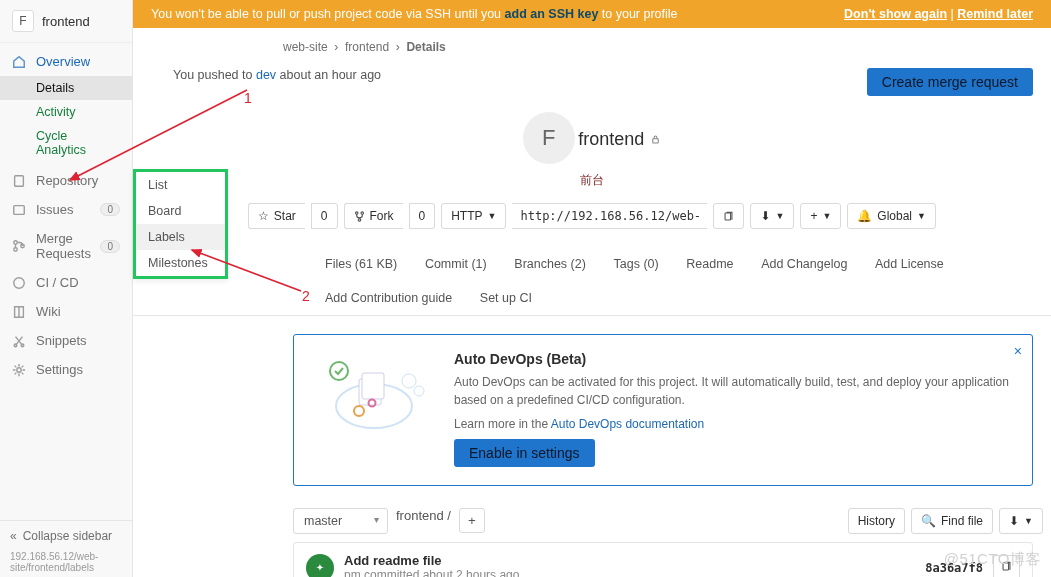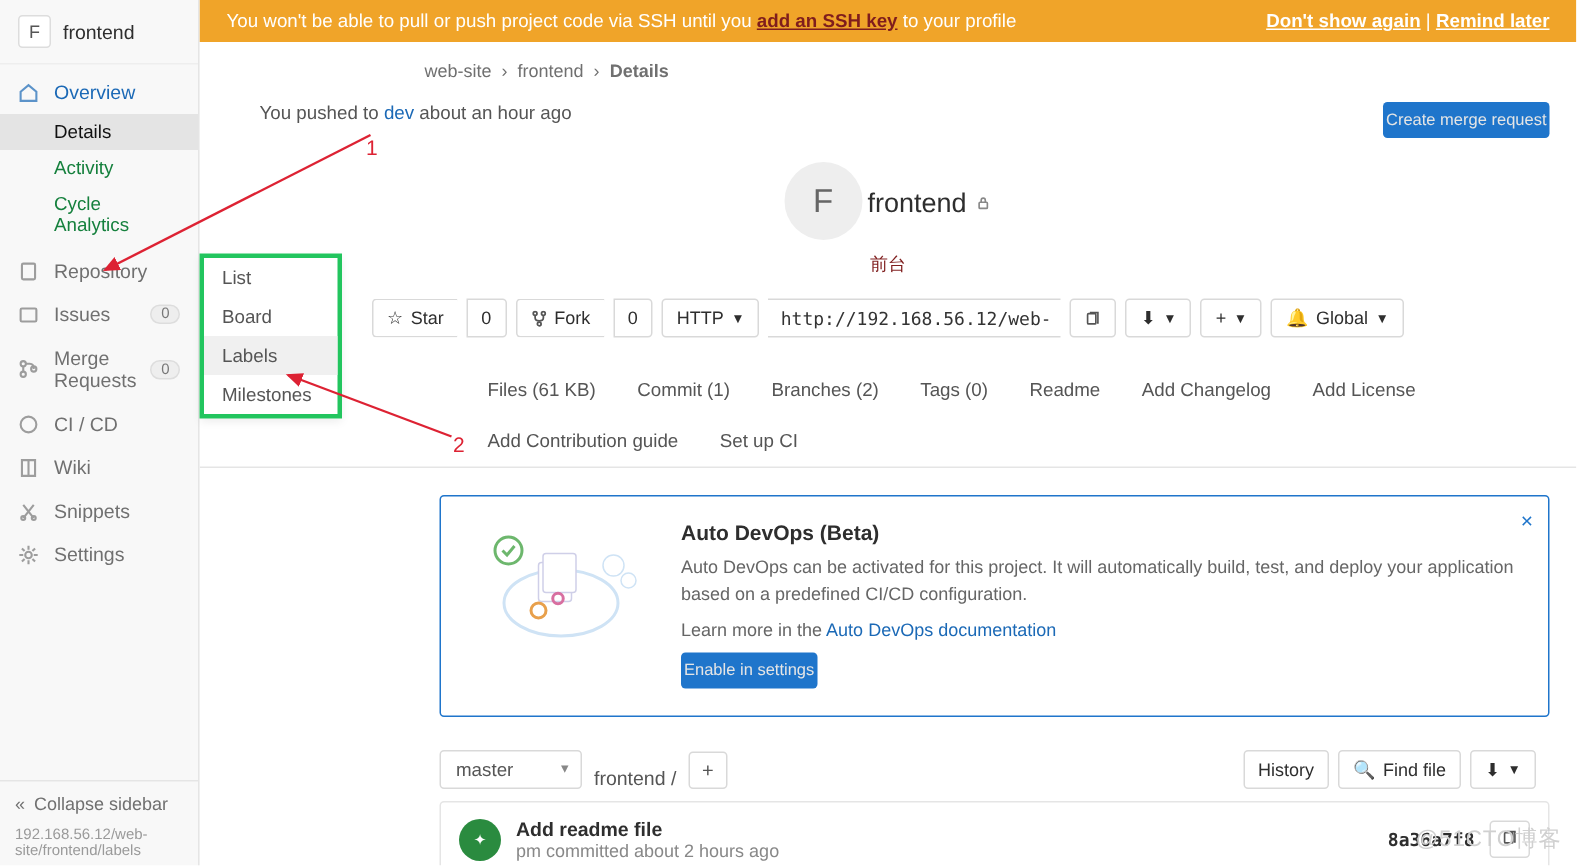--- a/index.html
+++ b/index.html
@@ -16,45 +16,45 @@
 .sb-sub{padding:5px 12px 5px 36px;color:#15803d;cursor:pointer;font-size:12.5px}
 .sb-sub.active{background:#e4e4e4;color:#111;border-radius:0}
 .sb-badge{margin-left:auto;background:#eee;border:1px solid #ddd;border-radius:9px;font-size:10px;padding:0 6px;color:#777}
 .sb-foot{margin-top:auto;padding:8px 10px;border-top:1px solid #e5e5e5;font-size:12px;color:#707070;cursor:pointer;display:flex;align-items:center}
 .sb-url{font-size:10px;color:#9a9a9a;padding:0 10px 4px}
 .popup{position:absolute;left:133px;top:169px;width:95px;background:#fff;border:3px solid #22c55e;box-shadow:0 2px 6px rgba(0,0,0,.08);z-index:5}
 .popup div{padding:6px 12px;font-size:12.5px;color:#555;cursor:pointer}
 .popup div.sel{background:#f0f0f0}
 .main{position:absolute;left:133px;right:0;top:0;bottom:0;overflow:hidden}
 .alert-bar{background:#f0a429;color:#fff;padding:7px 18px;font-size:12.5px;display:flex;align-items:center}
-.alert-bar a{color:#7f1d1d;text-decoration:underline;font-weight:600}
+.alert-bar a{color:#0c4a6e;font-weight:600}
 .alert-actions{margin-left:auto}
 .alert-actions span{cursor:pointer;text-decoration:underline;font-weight:700}
 .crumbs{padding:12px 18px 10px 150px;color:#707070;font-size:12px}
 .crumbs span{color:#707070}
 .push-row{padding:4px 18px 10px 40px;display:flex;align-items:flex-start;font-size:12.5px;color:#555}
 .push-row .btn-primary{margin-left:auto}
-.btn-primary{background:#1f75cb;color:#e5e5e5;border:0;border-radius:3px;padding:6px 2px;font-size:11px;cursor:pointer}
+.btn-primary{background:#1f75cb;color:#0f172a;border:0;border-radius:3px;padding:6px 15px;font-size:14px;cursor:pointer}
 .center{text-align:center;padding:6px 0 2px}
 .big-av{width:52px;height:52px;border-radius:50%;background:#eee;display:inline-flex;align-items:center;justify-content:center;font-size:22px;color:#666;margin-bottom:6px}
 .pname{font-size:18px;color:#2e2e2e;display:inline-flex;align-items:center;gap:6px}
 .psub{font-size:12px;color:#7f1d1d;margin-top:2px}
 .toolbar{display:flex;justify-content:center;gap:6px;padding:12px 0 18px;flex-wrap:wrap}
 .btn{background:#fff;border:1px solid #d9d9d9;border-radius:3px;padding:5px 9px;font-size:12px;color:#2e2e2e;cursor:pointer;display:inline-flex;align-items:center;gap:5px}
 .btn.split-l{border-radius:3px 0 0 3px;border-right:0}
 .btn.split-r{border-radius:0 3px 3px 0}
 .url-input{border:1px solid #d9d9d9;padding:5px 8px;font-size:12px;font-family:Menlo,Consolas,monospace;width:195px;color:#333;border-left:0;border-right:0}
 .tabs{border-bottom:1px solid #e5e5e5;padding:0 18px 0 180px}
 .tabs span{display:inline-block;padding:10px 12px;font-size:12.5px;color:#555;cursor:pointer}
 .devops{margin:18px 18px 14px 160px;border:1px solid #1f75cb;border-radius:3px;padding:16px 22px 18px 160px;position:relative;background:#fff}
 .devops h3{font-size:14px;font-weight:600;margin-bottom:6px}
 .devops p{font-size:12px;color:#666;line-height:1.5;margin-bottom:6px}
 .devops .close{position:absolute;right:10px;top:8px;color:#1f75cb;cursor:pointer;font-size:14px}
 .devops-illus{position:absolute;left:20px;top:16px;width:120px;height:80px}
-.branch-row{margin:0 27px 0 160px;display:flex;align-items:flex-end;gap:8px;padding:8px 0}
+.branch-row{margin:0 8px 0 160px;display:flex;align-items:flex-start;gap:8px;padding:8px 0}
 .select{border:1px solid #d9d9d9;border-radius:3px;padding:5px 24px 5px 10px;font-size:12.5px;background:#fff;position:relative;min-width:95px;color:#555}
 .select:after{content:"▾";position:absolute;right:8px;color:#888;font-size:10px}
 .path{color:#555;font-size:13px}
 .plus-btn{border:1px solid #d9d9d9;border-radius:3px;padding:4px 8px;background:#fff;color:#555;cursor:pointer}
 .right-group{margin-left:auto;display:flex;gap:6px}
 .commit-row{margin:0 18px 0 160px;border:1px solid #e5e5e5;border-radius:3px;padding:10px 12px;display:flex;align-items:center;gap:10px}
 .commit-av{width:28px;height:28px;border-radius:50%;background:#2a8b3f;flex-shrink:0;display:flex;align-items:center;justify-content:center;color:#fff;font-size:10px}
 .commit-sha{margin-left:auto;font-family:Menlo,Consolas,monospace;font-size:12px;font-weight:600}
 .copy-btn{border:1px solid #d9d9d9;border-radius:3px;padding:4px 7px;background:#fff;cursor:pointer;color:#555}
 .watermark{position:absolute;right:10px;bottom:8px;color:#d0d0d0;font-size:15px;letter-spacing:.5px;pointer-events:none}

